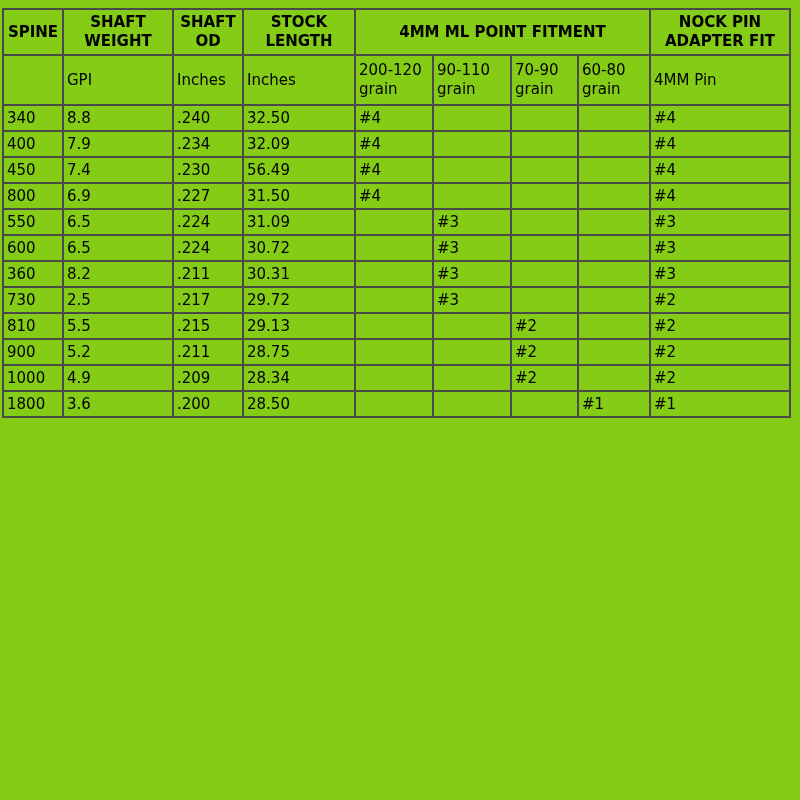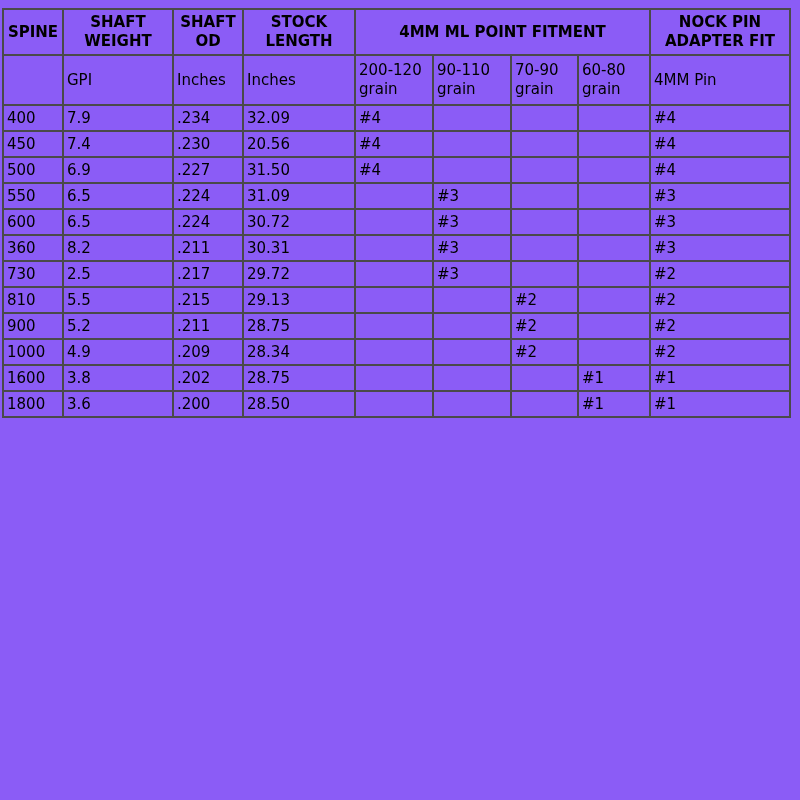--- a/index.html
+++ b/index.html
@@ -4,21 +4,21 @@
 <style>
   html, body {
     margin: 0;
     padding: 0;
     background: #ffffff;
   }
   .page {
     position: relative;
     width: 800px;
     height: 800px;
-    background: #8b5cf6;
+    background: #84cc16;
     font-family: "DejaVu Sans", "Liberation Sans", sans-serif;
     color: #000000;
     overflow: hidden;
   }
   .table-clip {
     position: absolute;
     top: 8px;
     left: 2px;
     width: 794px;
     height: 480px;
@@ -105,43 +105,54 @@
 grain</th>
           <th>70-90
 grain</th>
           <th>60-80
 grain</th>
           <th>4MM Pin</th>
         </tr>
       </thead>
       <tbody>
           <tr>
+            <td>340</td>
+            <td>8.8</td>
+            <td>.240</td>
+            <td>32.50</td>
+            <td>#4</td>
+            <td></td>
+            <td></td>
+            <td></td>
+            <td>#4</td>
+          </tr>
+          <tr>
             <td>400</td>
             <td>7.9</td>
             <td>.234</td>
             <td>32.09</td>
             <td>#4</td>
             <td></td>
             <td></td>
             <td></td>
             <td>#4</td>
           </tr>
           <tr>
             <td>450</td>
             <td>7.4</td>
             <td>.230</td>
-            <td>20.56</td>
-            <td>#4</td>
-            <td></td>
-            <td></td>
-            <td></td>
-            <td>#4</td>
-          </tr>
-          <tr>
-            <td>500</td>
+            <td>56.49</td>
+            <td>#4</td>
+            <td></td>
+            <td></td>
+            <td></td>
+            <td>#4</td>
+          </tr>
+          <tr>
+            <td>800</td>
             <td>6.9</td>
             <td>.227</td>
             <td>31.50</td>
             <td>#4</td>
             <td></td>
             <td></td>
             <td></td>
             <td>#4</td>
           </tr>
           <tr>
@@ -213,31 +224,20 @@
           <tr>
             <td>1000</td>
             <td>4.9</td>
             <td>.209</td>
             <td>28.34</td>
             <td></td>
             <td></td>
             <td>#2</td>
             <td></td>
             <td>#2</td>
-          </tr>
-          <tr>
-            <td>1600</td>
-            <td>3.8</td>
-            <td>.202</td>
-            <td>28.75</td>
-            <td></td>
-            <td></td>
-            <td></td>
-            <td>#1</td>
-            <td>#1</td>
           </tr>
           <tr>
             <td>1800</td>
             <td>3.6</td>
             <td>.200</td>
             <td>28.50</td>
             <td></td>
             <td></td>
             <td></td>
             <td>#1</td>

